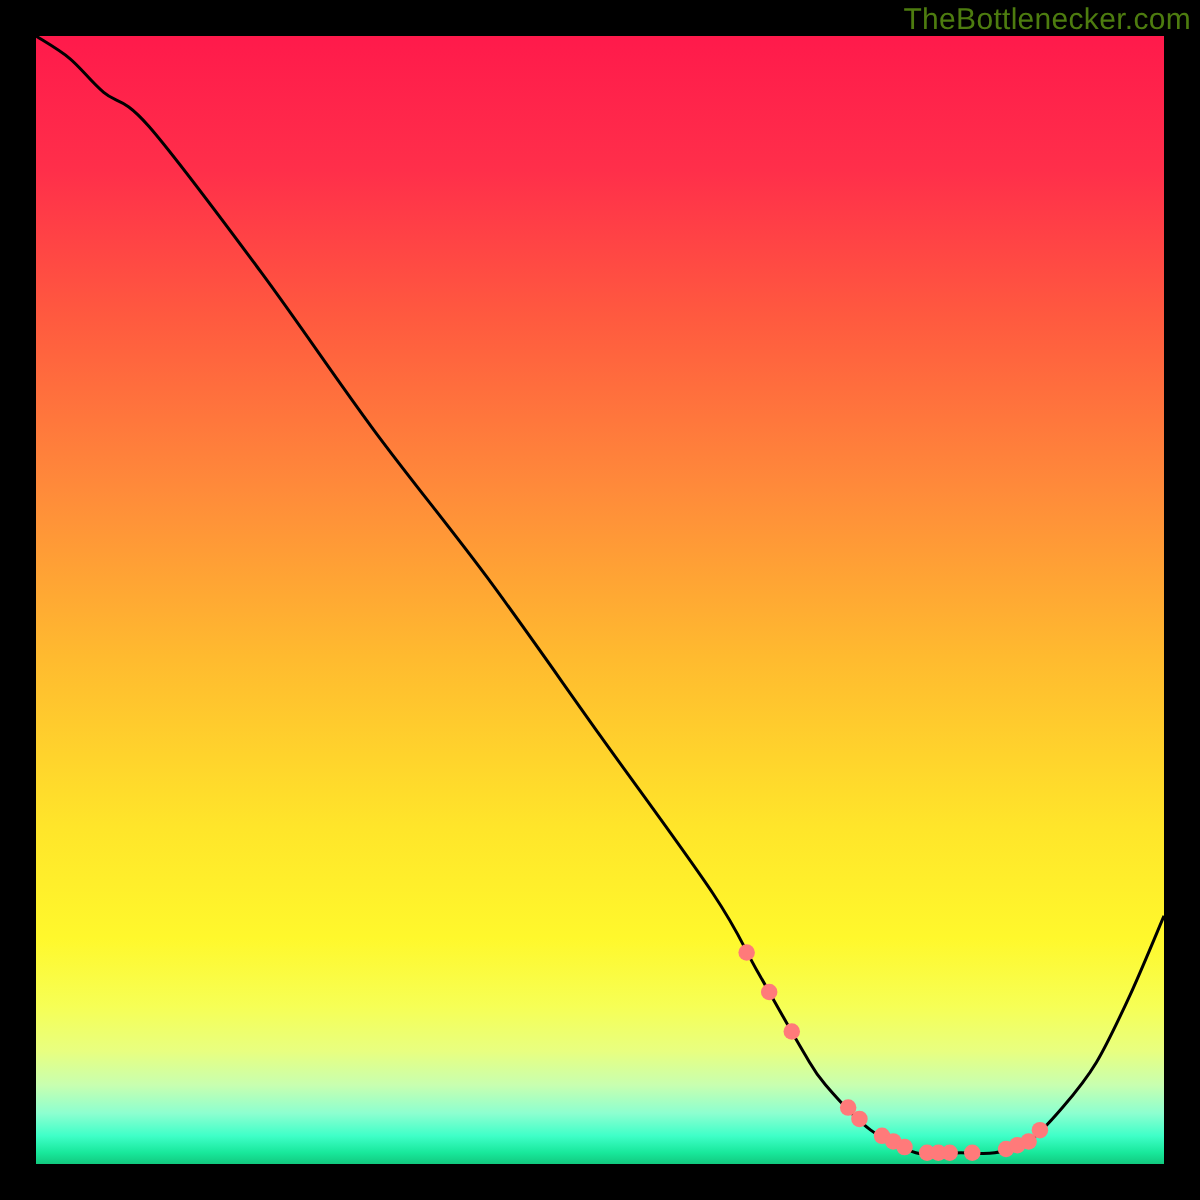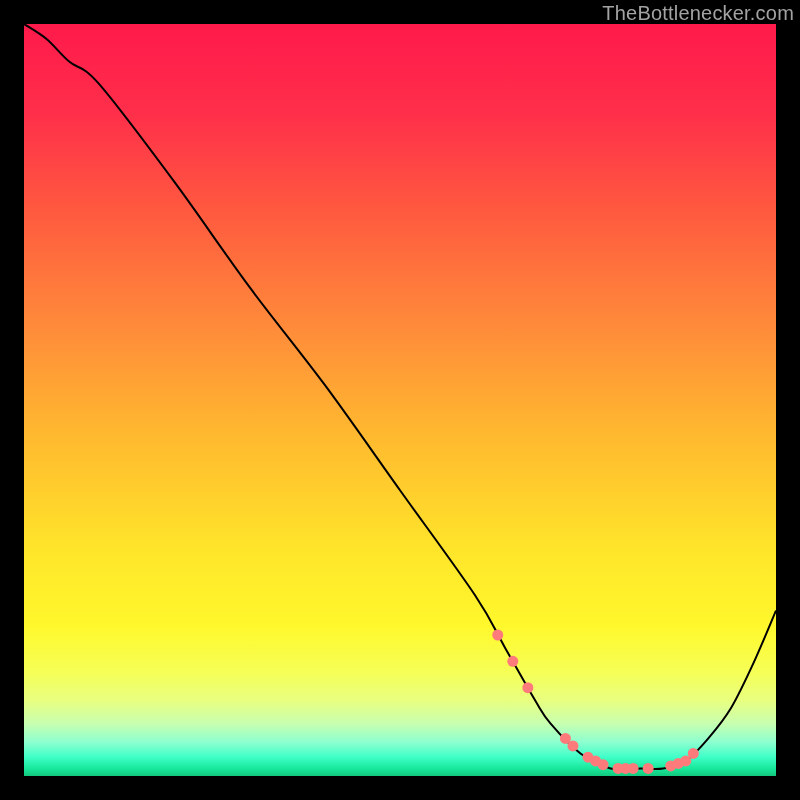--- a/index.html
+++ b/index.html
@@ -23,21 +23,21 @@
     position: absolute;
     left: 0;
     top: 0;
     width: 752px;
     height: 752px;
   }
   .attribution {
     position: absolute;
     top: 2px;
     right: 6px;
-    color: #a3a3a3;
+    color: #4d7c0f;
     font-size: 20px;
     font-weight: 500;
     letter-spacing: 0.2px;
   }
 </style>
 </head>
 <body>
 
 <div class="frame">
   <svg class="plot" viewBox="0 0 752 752" preserveAspectRatio="none">

